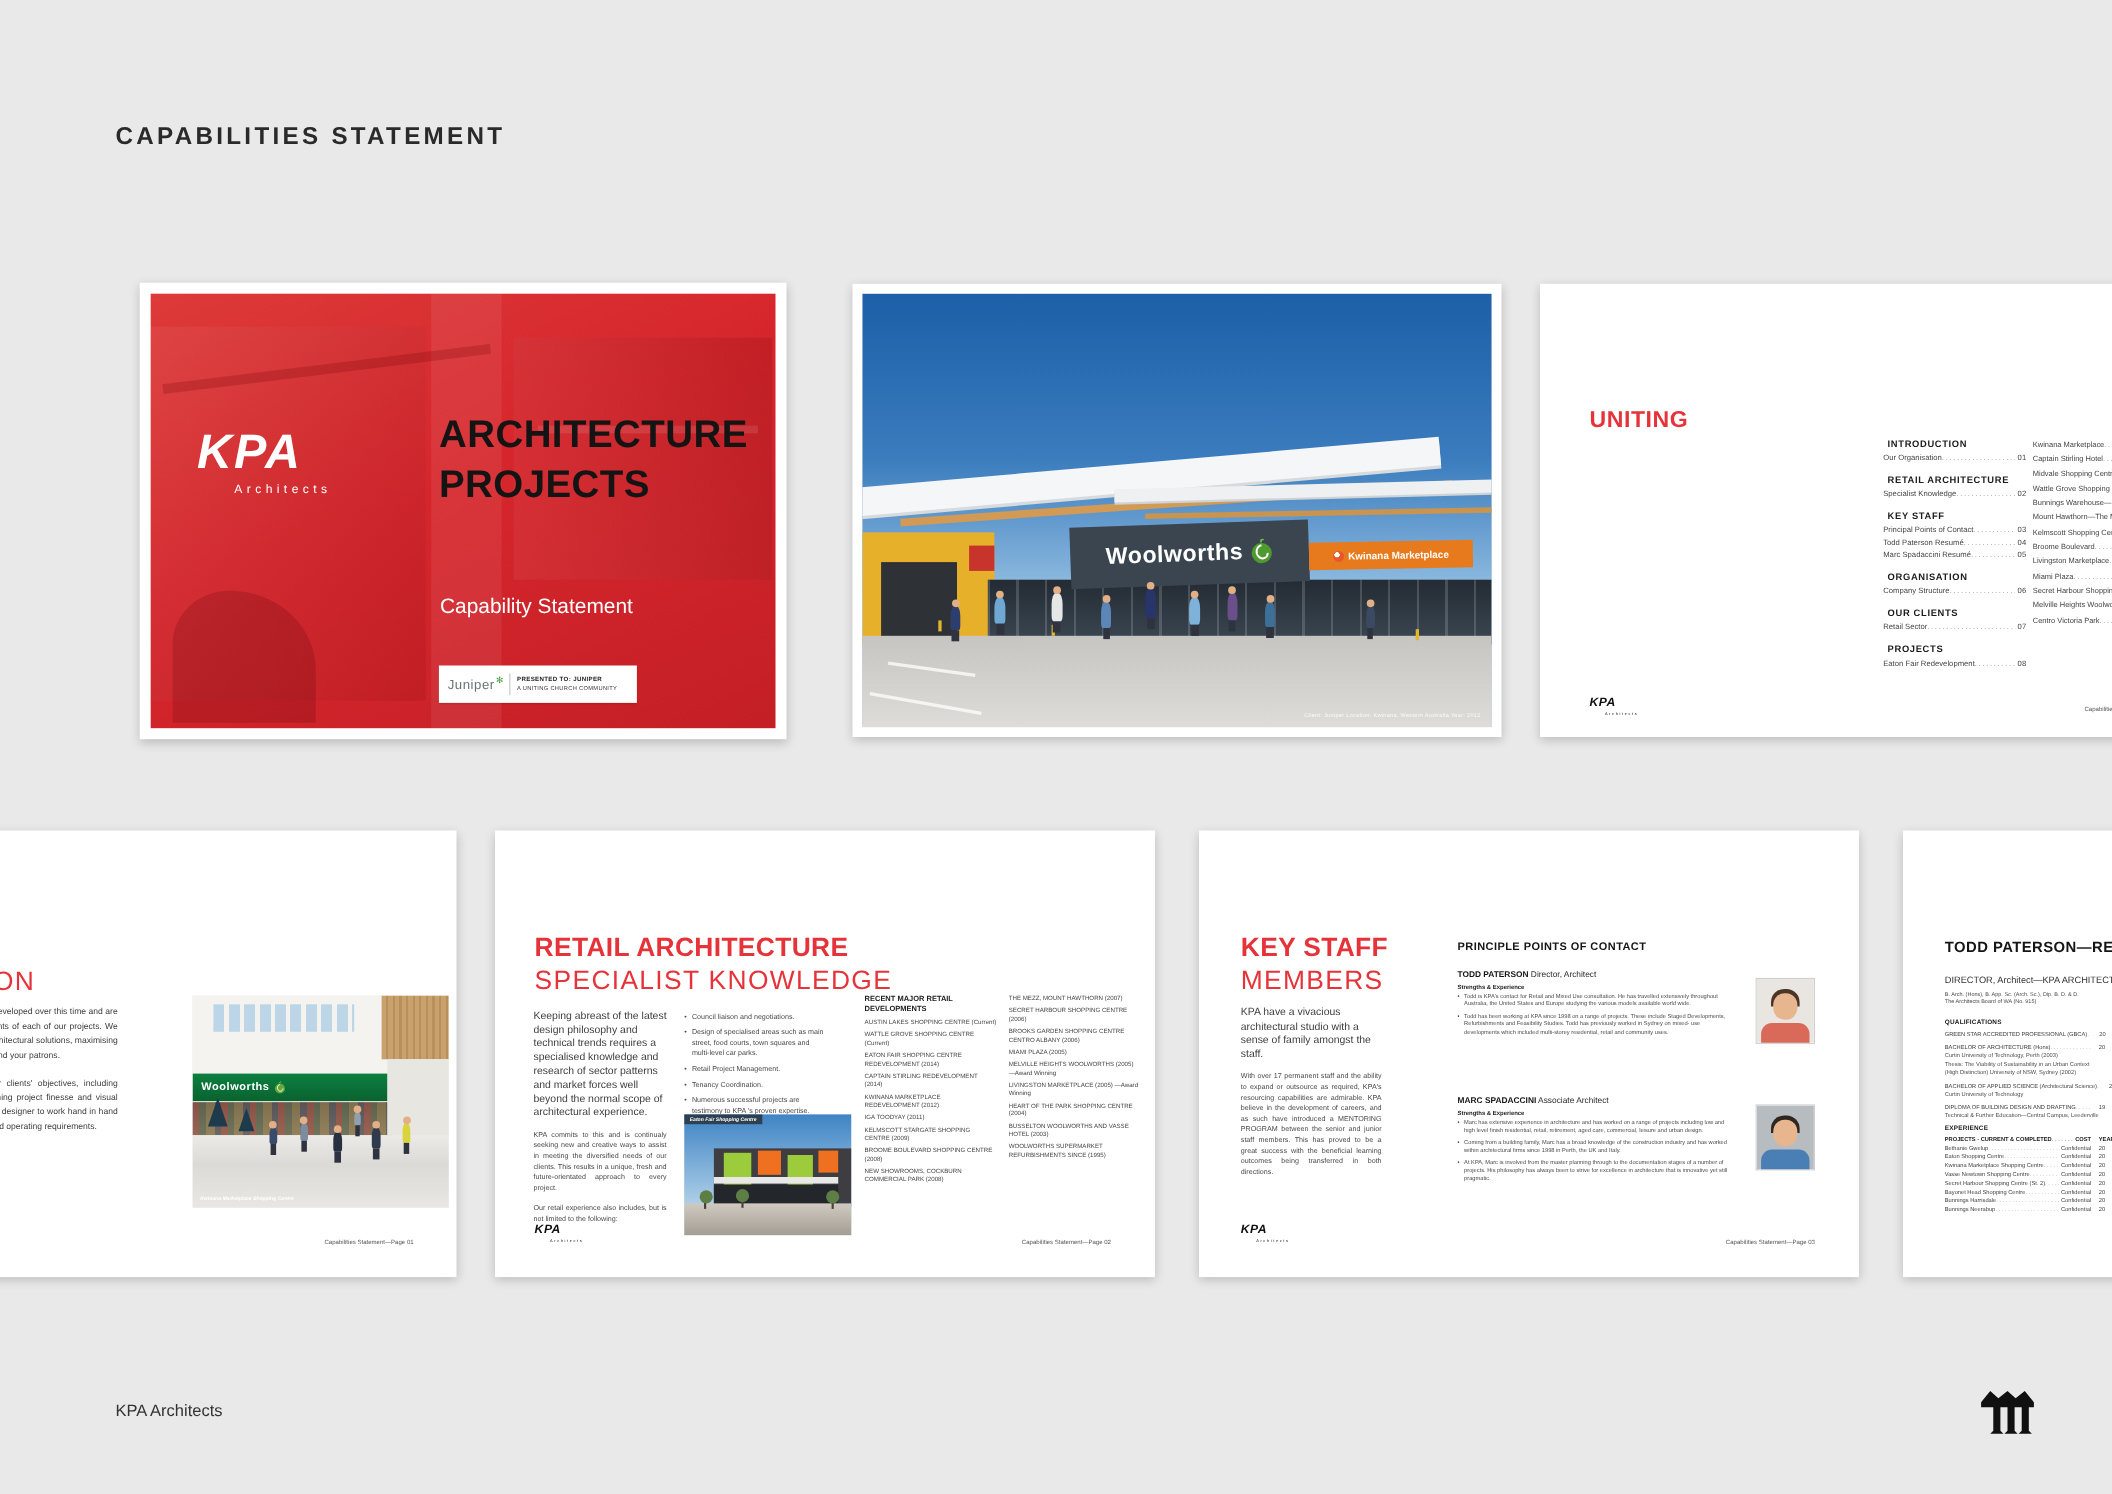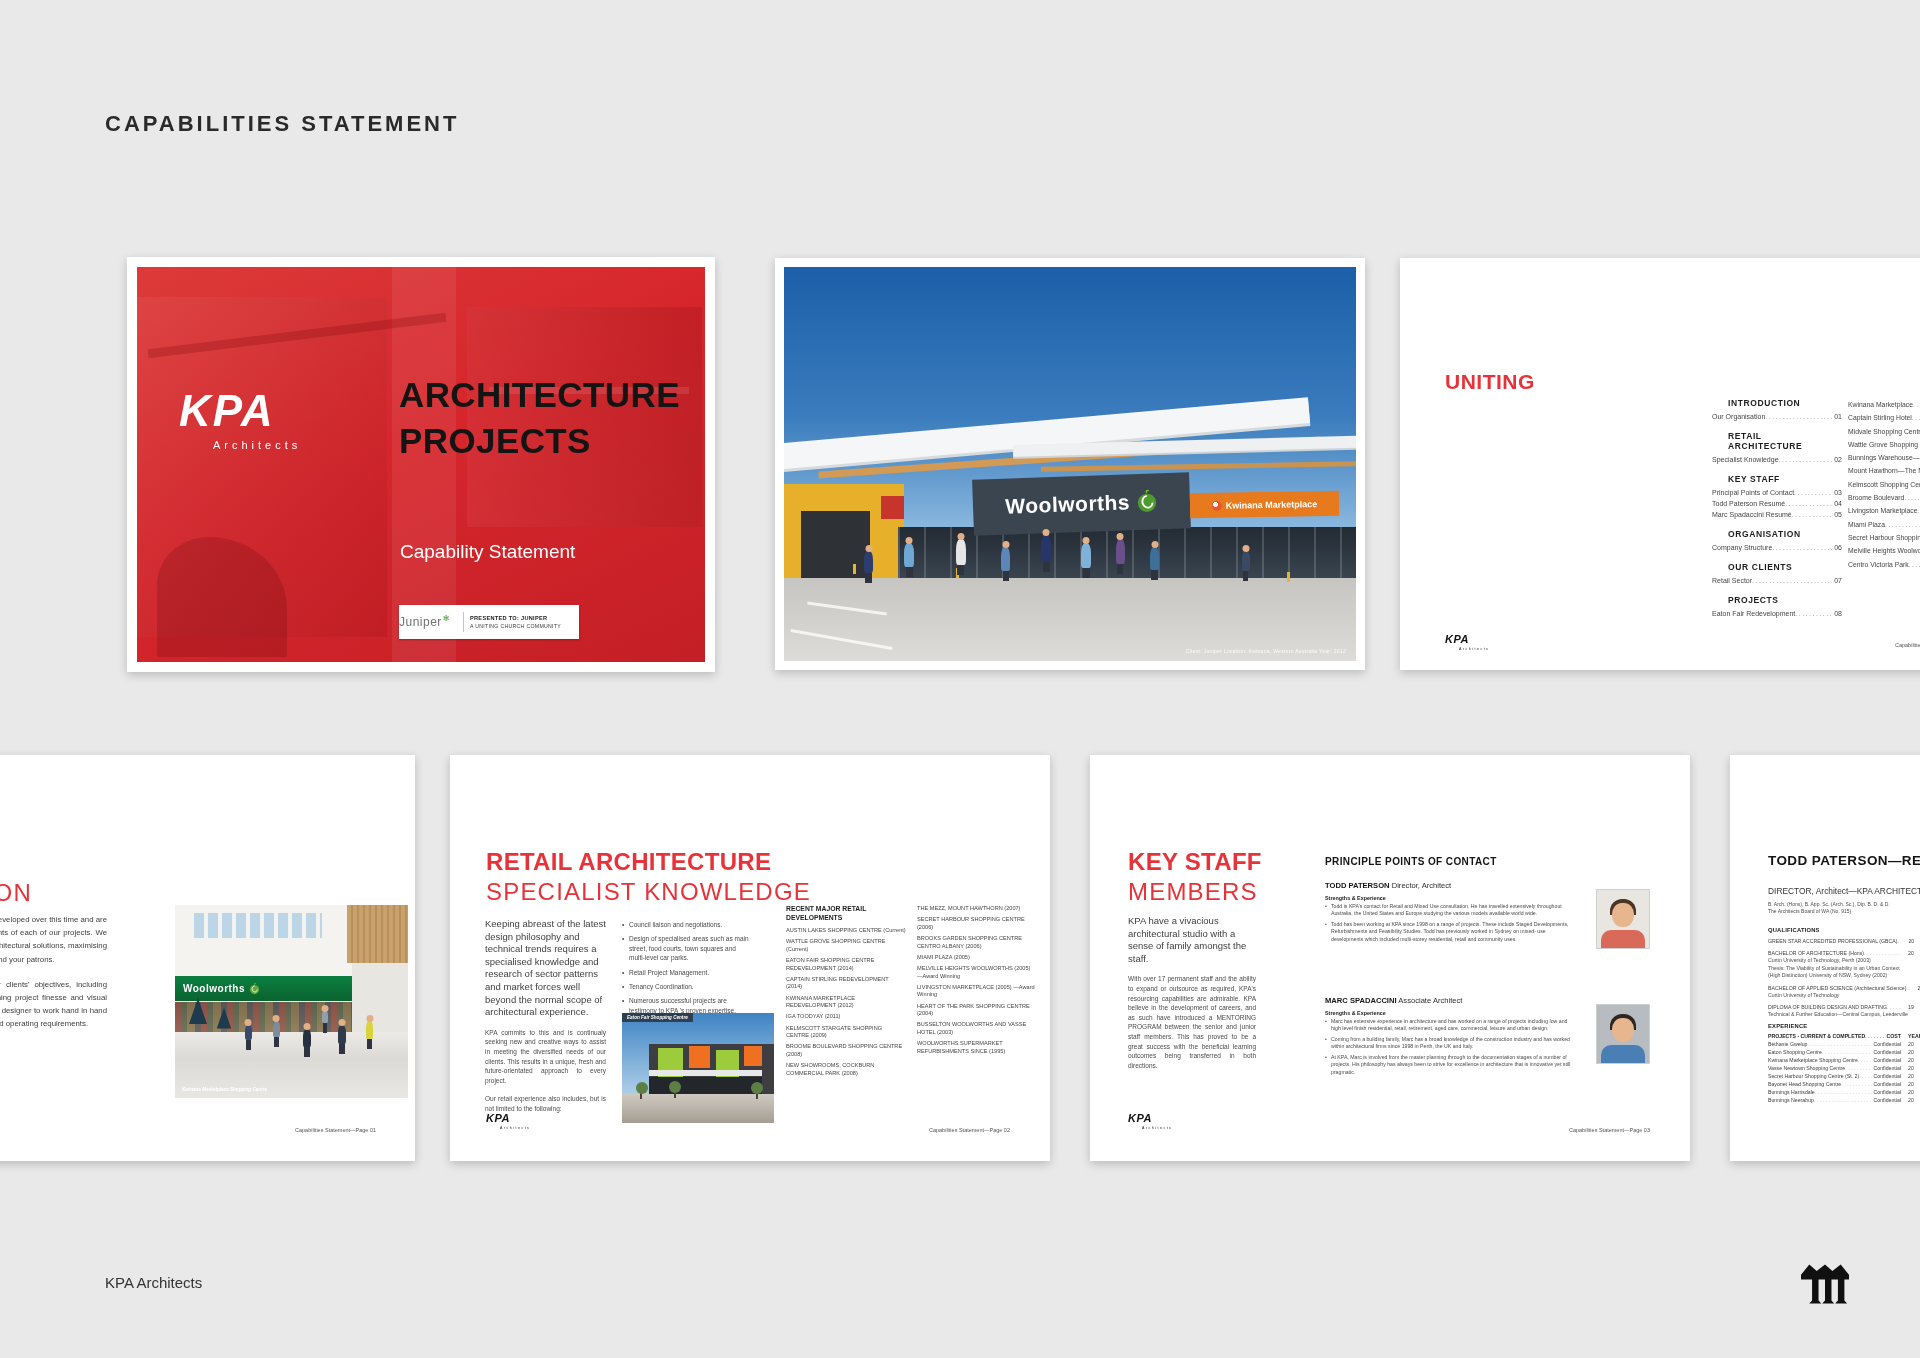--- a/index.html
+++ b/index.html
@@ -24,21 +24,21 @@
   #cover .red{position:absolute;inset:10px;overflow:hidden;
     background:linear-gradient(155deg,#dd3a39 0%,#d6262c 45%,#c41f26 100%);}
   .tex{position:absolute;}
   #cover .kpa-big{left:42px;top:122px;color:#fff;font-style:italic;font-weight:700;
     font-size:44px;letter-spacing:2px;line-height:44px;}
   #cover .kpa-sub{left:76px;top:172px;color:#fff;font-size:11px;letter-spacing:4px;font-weight:400;}
   #cover .ttl{left:262px;top:105px;color:#141414;font-weight:800;font-size:35px;line-height:46px;letter-spacing:.4px;}
   #cover .cap{left:263px;top:274px;color:#fff;font-size:19px;font-weight:400;}
   #cover .jbox{left:262px;top:338px;width:180px;height:34px;background:#fff;display:flex;align-items:center;
     box-shadow:0 1px 2px rgba(0,0,0,.25);}
-  .juniper-name{width:58px;text-align:left;color:#6e7276;font-size:12px;letter-spacing:.5px;position:relative;}
+  .juniper-name{width:58px;text-align:right;color:#6e7276;font-size:12px;letter-spacing:.5px;position:relative;}
   .juniper-star{color:#3f9c35;font-size:8px;position:relative;top:-5px;left:1px;}
   .jdiv{width:1px;height:20px;background:#c4c4c4;margin:0 6px;}
   .jtxt1{font-size:5.6px;font-weight:700;color:#1c1c1c;letter-spacing:.3px;line-height:8px;}
   .jtxt2{font-size:5.2px;color:#3a3a3a;letter-spacing:.3px;line-height:8px;}
   
   #photoPage{left:775px;top:258px;width:590px;height:412px;}
   #photoPage .ph{position:absolute;inset:9px;overflow:hidden;background:#9db6c9;}
   .sky{position:absolute;inset:0;background:linear-gradient(180deg,#1d5fa8 0%,#3a7cbd 38%,#8fbbe0 68%,#d9e8f4 100%);}
   .canopy{position:absolute;left:-4%;top:39%;width:96%;height:26px;background:#f5f6f7;
     transform:rotate(-5deg);box-shadow:0 3px 0 #d7dbde;}
@@ -66,21 +66,21 @@
   .bollard{position:absolute;width:3px;height:10px;background:#e3b62f;}
   .pp{position:absolute;border-radius:40% 40% 20% 20%;}
   .pp::before{content:"";position:absolute;left:50%;top:-6px;transform:translateX(-50%);
     width:7px;height:7px;border-radius:50%;background:#e2af87;}
   .pp::after{content:"";position:absolute;left:15%;bottom:-10px;width:70%;height:10px;background:#2f3340;}
   .ph-cap{position:absolute;right:10px;bottom:7px;color:rgba(255,255,255,.9);font-size:5px;letter-spacing:.3px;}
   
   #contentsPage{left:1400px;top:258px;width:590px;height:412px;}
   #contentsPage .c-head{left:45px;top:112px;font-size:21px;font-weight:700;color:#e6333a;letter-spacing:.5px;}
   .toc1{left:312px;top:140px;width:130px;}
-  .toc-h{font-weight:700;font-size:8.5px;color:#1c1c1c;letter-spacing:.6px;margin:9px 16px 3px;}
+  .toc-h{font-weight:700;font-size:8.5px;color:#1c1c1c;letter-spacing:.6px;margin:9px 4px 3px;}
   .toc-sec:first-child .toc-h{margin-top:0;}
   .toc-item{display:flex;font-size:7px;color:#454545;line-height:11px;}
   .toc-item .lbl{flex:none;white-space:nowrap;}
   .toc-item .pg{flex:none;margin-left:2px;}
   .toc2{left:448px;top:140px;width:118px;}
   .toc2-item{display:flex;font-size:6.8px;color:#454545;line-height:13.3px;}
   .toc2-item .lbl{flex:none;white-space:nowrap;}
   #contentsPage .kpa-mini{position:absolute;left:45px;top:376px;}
   #contentsPage .pgfoot{position:absolute;right:40px;top:384px;white-space:nowrap;}
   

